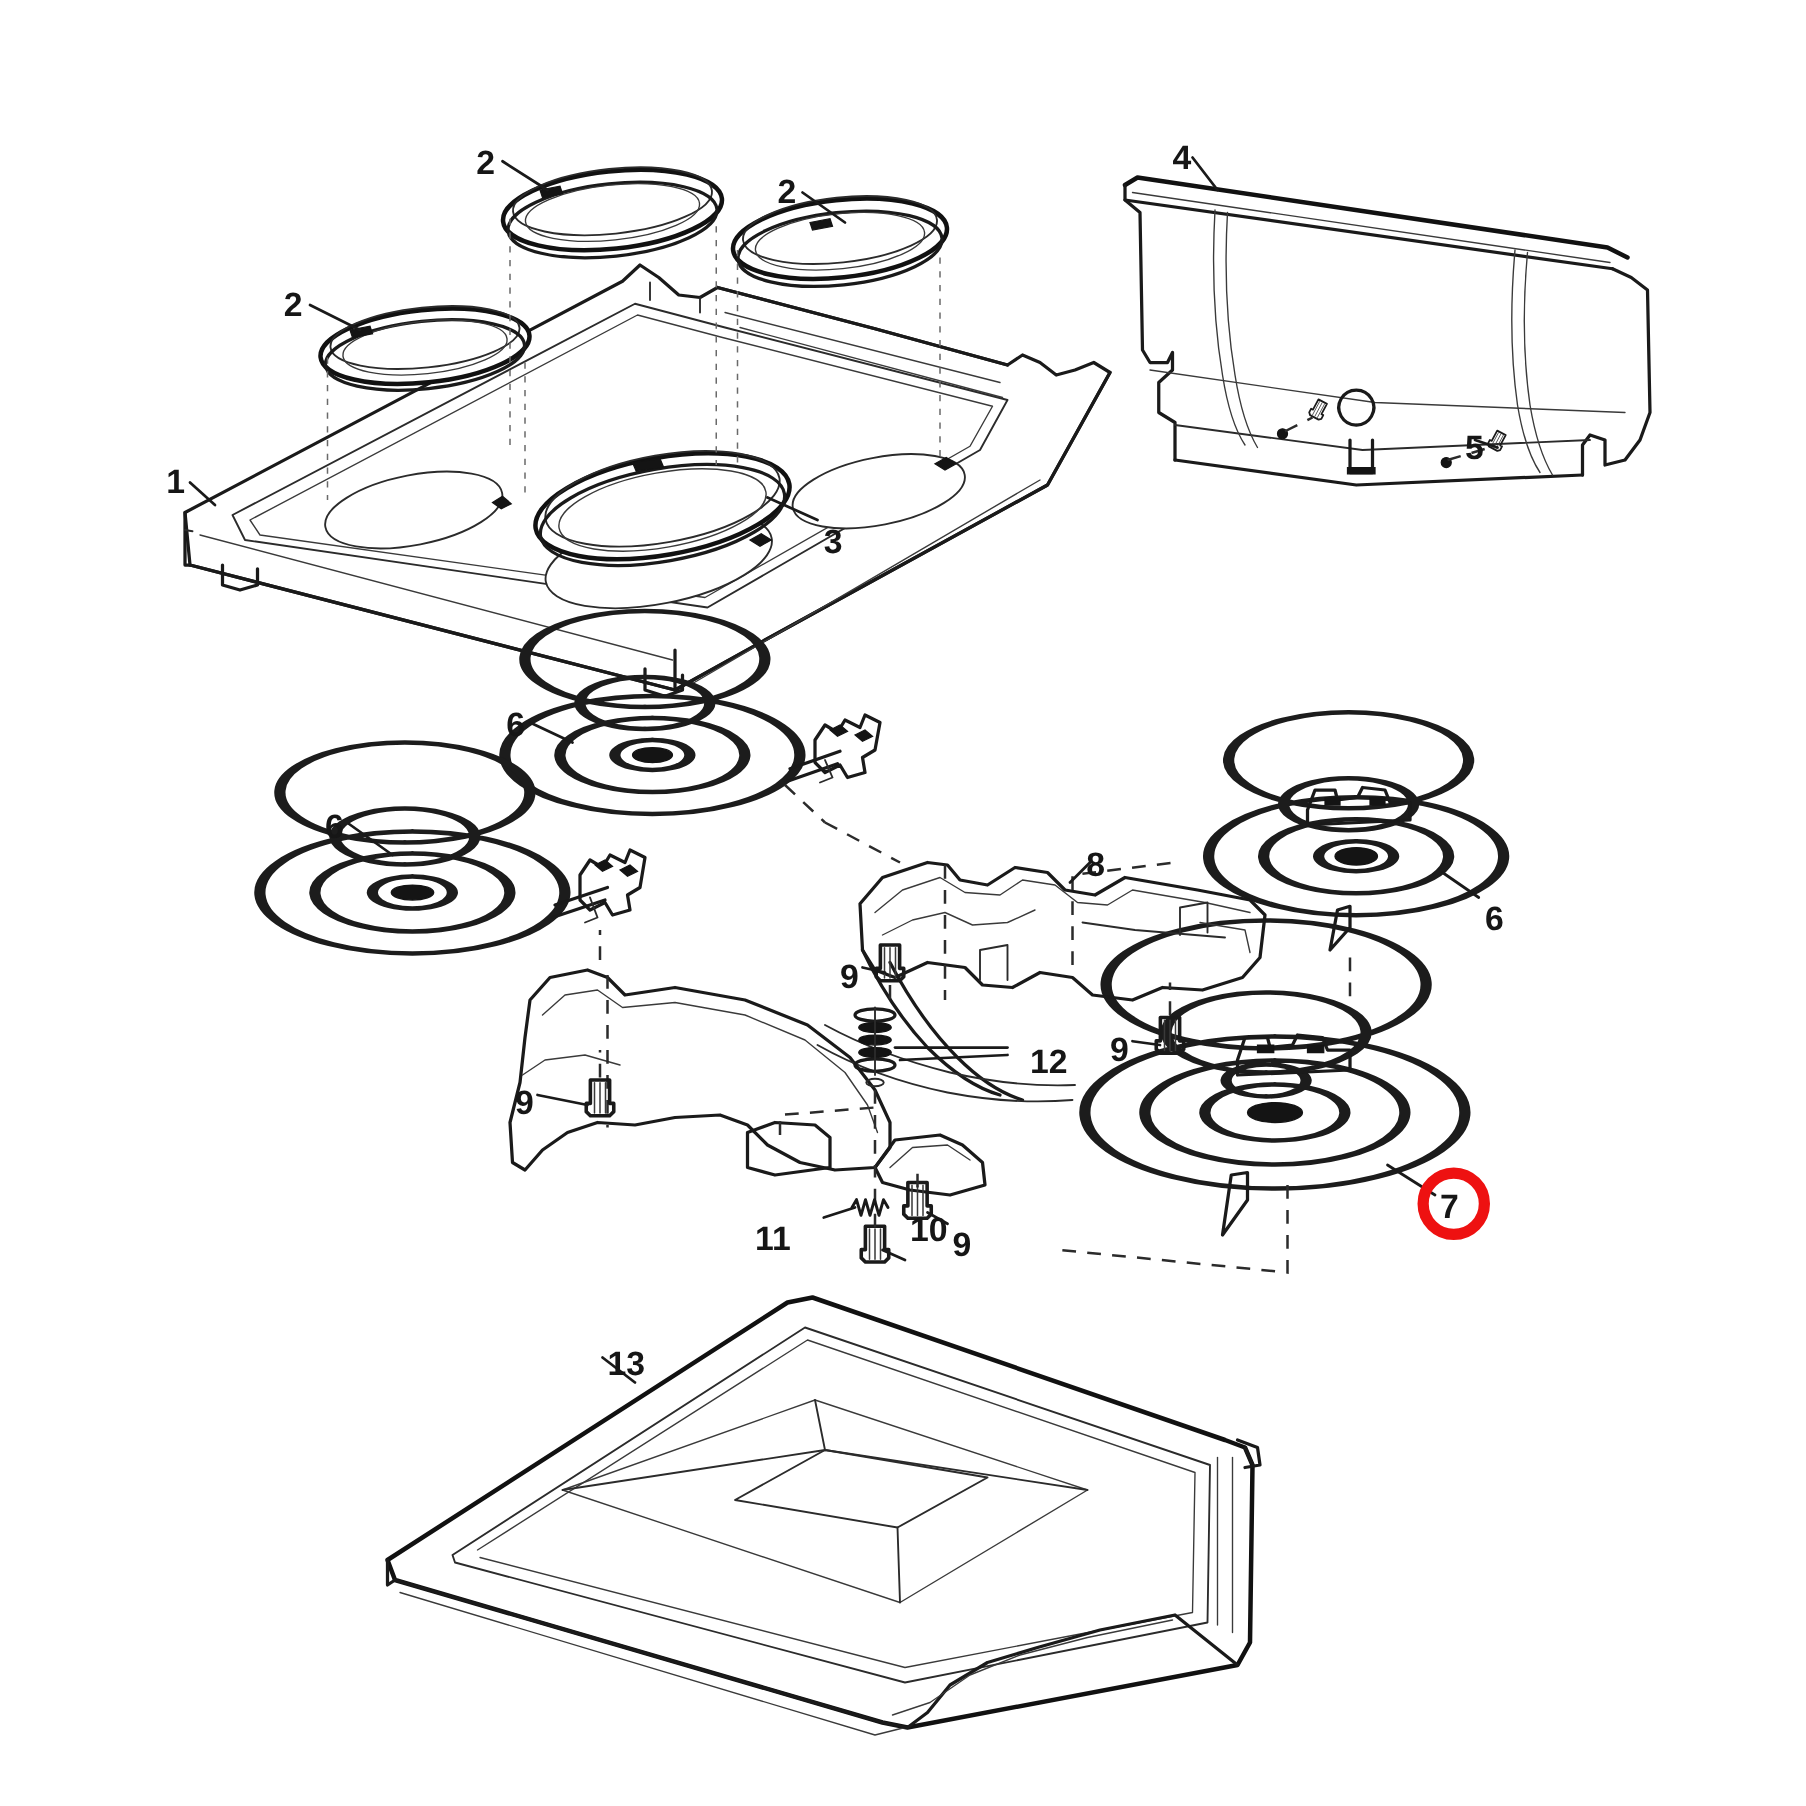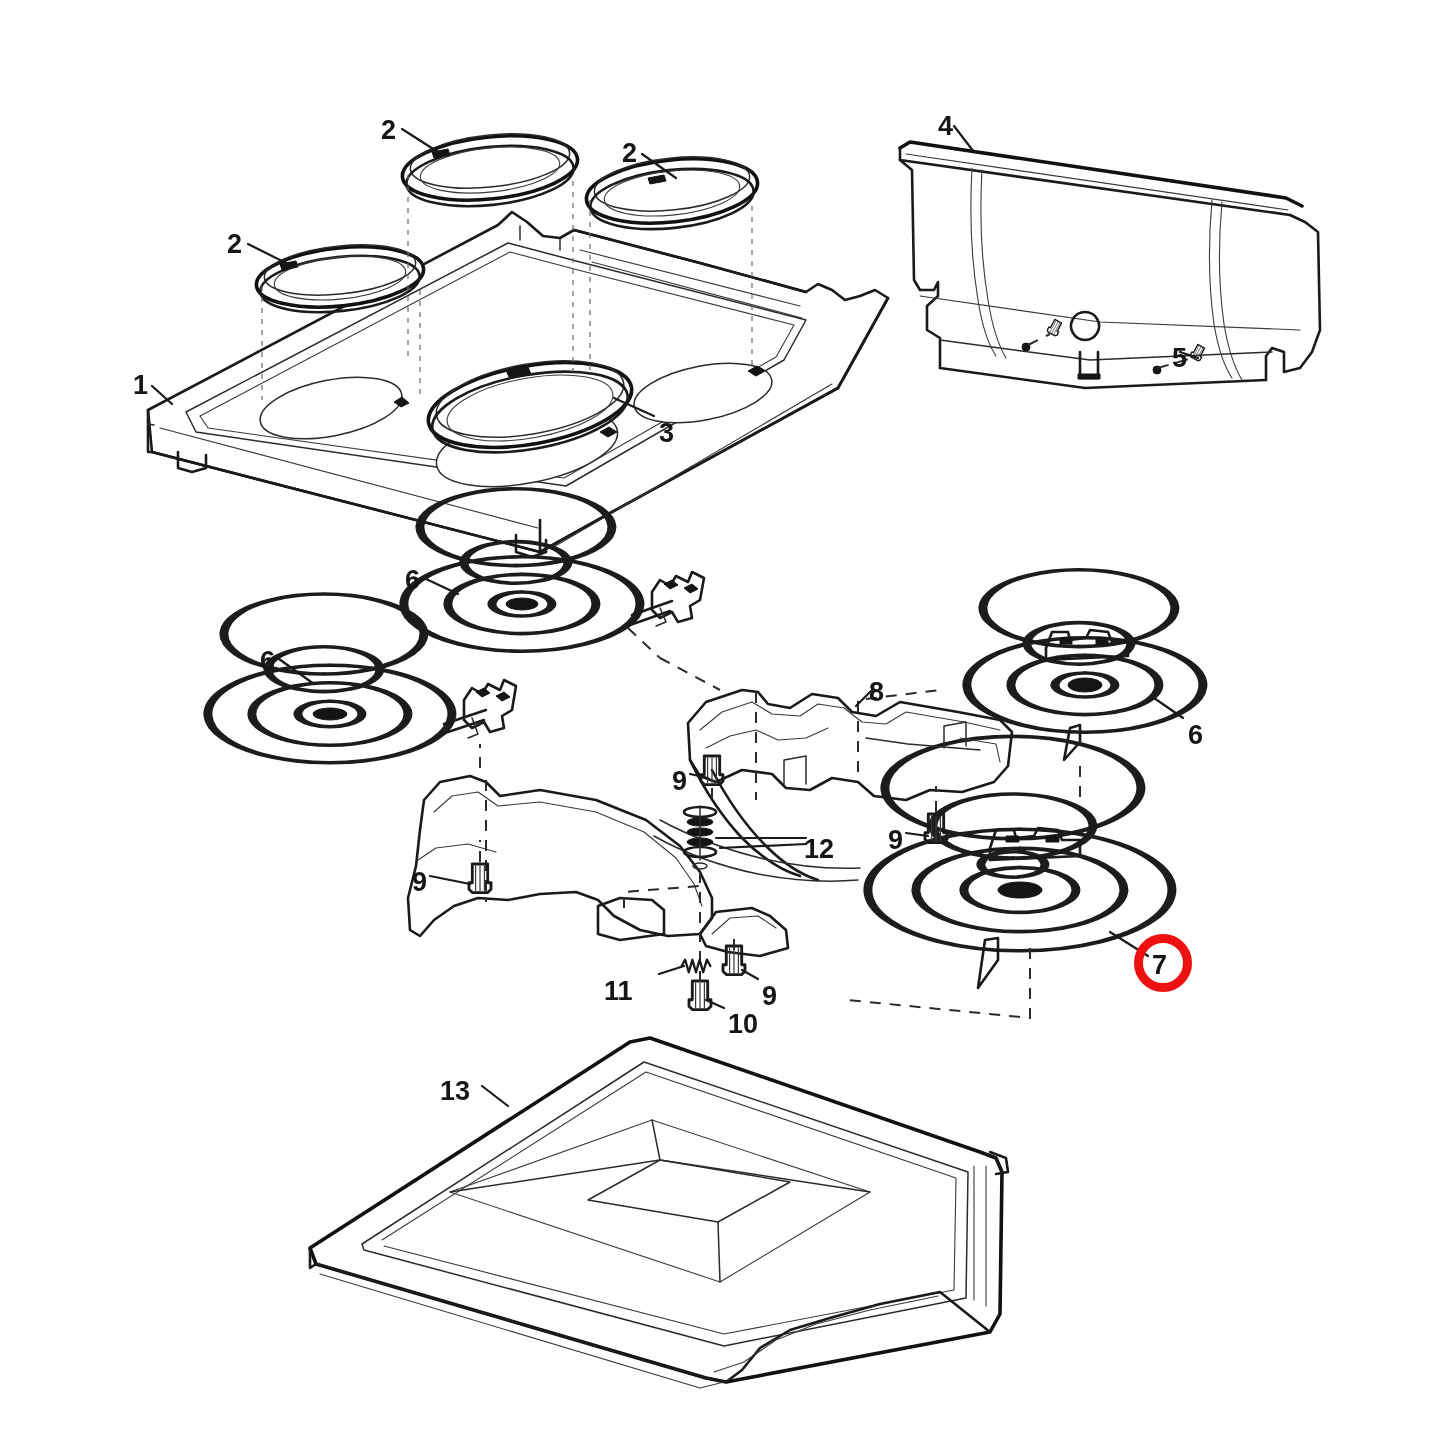--- a/index.html
+++ b/index.html
@@ -482,21 +482,21 @@
       <div class="label" style="left: 938px; top: 113px;">4</div>
       <div class="label" style="left: 1172px; top: 345px;">5</div>
       <div class="label" style="left: 405px; top: 567px;">6</div>
       <div class="label" style="left: 260px; top: 648px;">6</div>
       <div class="label" style="left: 1188px; top: 722px;">6</div>
       <div class="label" style="left: 869px; top: 679px;">8</div>
       <div class="label" style="left: 672px; top: 768px;">9</div>
       <div class="label" style="left: 888px; top: 827px;">9</div>
       <div class="label" style="left: 412px; top: 869px;">9</div>
       <div class="label" style="left: 762px; top: 983px;">9</div>
-      <div class="label" style="left: 728px; top: 1011px;">10</div>
+      <div class="label" style="left: 728px; top: 971px;">10</div>
       <div class="label" style="left: 604px; top: 978px;">11</div>
-      <div class="label" style="left: 804px; top: 836px;">12</div>
-      <div class="label" style="left: 440px; top: 1078px;">13</div>
+      <div class="label" style="left: 824px; top: 836px;">12</div>
+      <div class="label" style="left: 486px; top: 1078px;">13</div>
     </div>
 
   <div class="hl-label" id="hl-seven" style="left: 1152px; top: 950px; font-size: 27px;">7</div>
 
 </div>
 
 </body></html>

